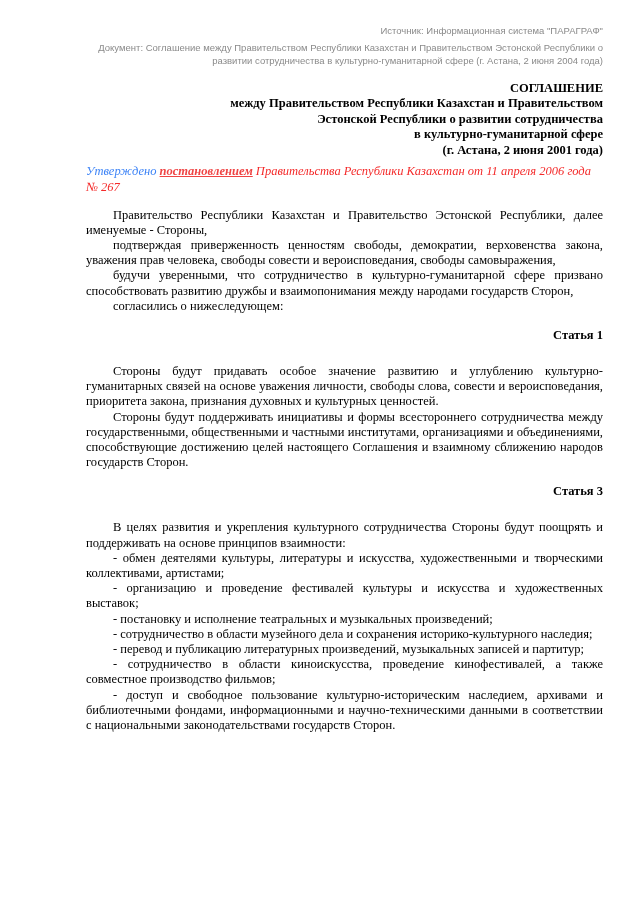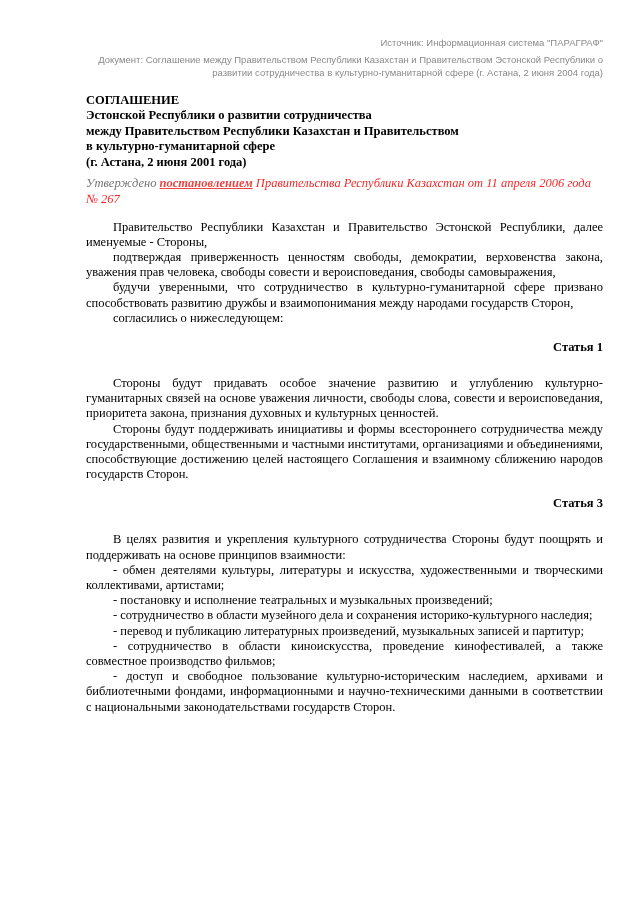--- a/index.html
+++ b/index.html
@@ -3,33 +3,33 @@
 <meta charset="utf-8">
 <style>
   html, body { margin: 0; padding: 0; }
   body {
     width: 640px; height: 905px;
     background: #ffffff;
     color: #000000;
     font-family: "Liberation Serif", serif;
     overflow: hidden;
   }
-  .page { padding: 36px 37px 0 86px; }
+  .page { padding: 24px 37px 0 86px; }
 
   .doc-header {
     font-family: "Liberation Sans", sans-serif;
     font-size: 9.5px; line-height: 13.5px;
     color: #8a8a8a;
     text-align: right;
   }
   .doc-header p { margin: 0 0 3px 0; }
 
   .title-block {
     margin-top: 13px;
-    text-align: left;
+    text-align: right;
     font-weight: bold;
     font-size: 12.5px; line-height: 15.5px;
   }
   .title-block div { margin: 0; }
 
   .approval {
     margin-top: 6px;
     font-style: italic;
     font-size: 12.5px; line-height: 15.5px;
     text-align: left;
@@ -59,43 +59,44 @@
 
 <div class="page">
 
   <div class="doc-header">
     <p style="color: rgb(138, 138, 138);">Источник: Информационная система "ПАРАГРАФ"</p>
     <p style="color: rgb(138, 138, 138);">Документ: Соглашение между Правительством Республики Казахстан и Правительством Эстонской Республики о развитии сотрудничества в культурно-гуманитарной сфере (г. Астана, 2 июня 2004 года)</p>
   </div>
 
   <div class="title-block">
     <div>СОГЛАШЕНИЕ</div>
+    <div>между Правительством Республики Казахстан и Правительством</div>
     <div>Эстонской Республики о развитии сотрудничества</div>
-    <div>между Правительством Республики Казахстан и Правительством</div>
     <div>в культурно-гуманитарной сфере</div>
     <div>(г. Астана, 2 июня 2001 года)</div>
   </div>
 
-  <p class="approval"><span style="color: #737373;">Утверждено </span><span class="link" style="color: #ef4444;">постановлением</span><span style="color: rgb(244, 42, 42);"> Правительства Республики Казахстан от 11 апреля 2006 года № 267</span></p>
+  <p class="approval"><span style="color: #3b82f6;">Утверждено </span><span class="link" style="color: #ef4444;">постановлением</span><span style="color: rgb(244, 42, 42);"> Правительства Республики Казахстан от 11 апреля 2006 года № 267</span></p>
 
   <div class="body-text">
 
     <p class="para">Правительство Республики Казахстан и Правительство Эстонской Республики, далее именуемые - Стороны,</p>
     <p class="para">подтверждая приверженность ценностям свободы, демократии, верховенства закона, уважения прав человека, свободы совести и вероисповедания, свободы самовыражения,</p>
     <p class="para">будучи уверенными, что сотрудничество в культурно-гуманитарной сфере призвано способствовать развитию дружбы и взаимопонимания между народами государств Сторон,</p>
     <p class="para">согласились о нижеследующем:</p>
 
     <h2 class="article">Статья 1</h2>
     <p class="para">Стороны будут придавать особое значение развитию и углублению культурно-гуманитарных связей на основе уважения личности, свободы слова, совести и вероисповедания, приоритета закона, признания духовных и культурных ценностей.</p>
 
     <p class="para">Стороны будут поддерживать инициативы и формы всестороннего сотрудничества между государственными, общественными и частными институтами, организациями и объединениями, способствующие достижению целей настоящего Соглашения и взаимному сближению народов государств Сторон.</p>
 
     <h2 class="article">Статья 3</h2>
     <p class="para">В целях развития и укрепления культурного сотрудничества Стороны будут поощрять и поддерживать на основе принципов взаимности:</p>
     <p class="para">- обмен деятелями культуры, литературы и искусства, художественными и творческими коллективами, артистами;</p>
+    <p class="para">- организацию и проведение фестивалей культуры и искусства и художественных выставок;</p>
     <p class="para">- постановку и исполнение театральных и музыкальных произведений;</p>
     <p class="para">- сотрудничество в области музейного дела и сохранения историко-культурного наследия;</p>
     <p class="para">- перевод и публикацию литературных произведений, музыкальных записей и партитур;</p>
     <p class="para">- сотрудничество в области киноискусства, проведение кинофестивалей, а также совместное производство фильмов;</p>
     <p class="para">- доступ и свободное пользование культурно-историческим наследием, архивами и библиотечными фондами, информационными и научно-техническими данными в соответствии с национальными законодательствами государств Сторон.</p>
 
   </div>
 </div>
 
 </body></html>

